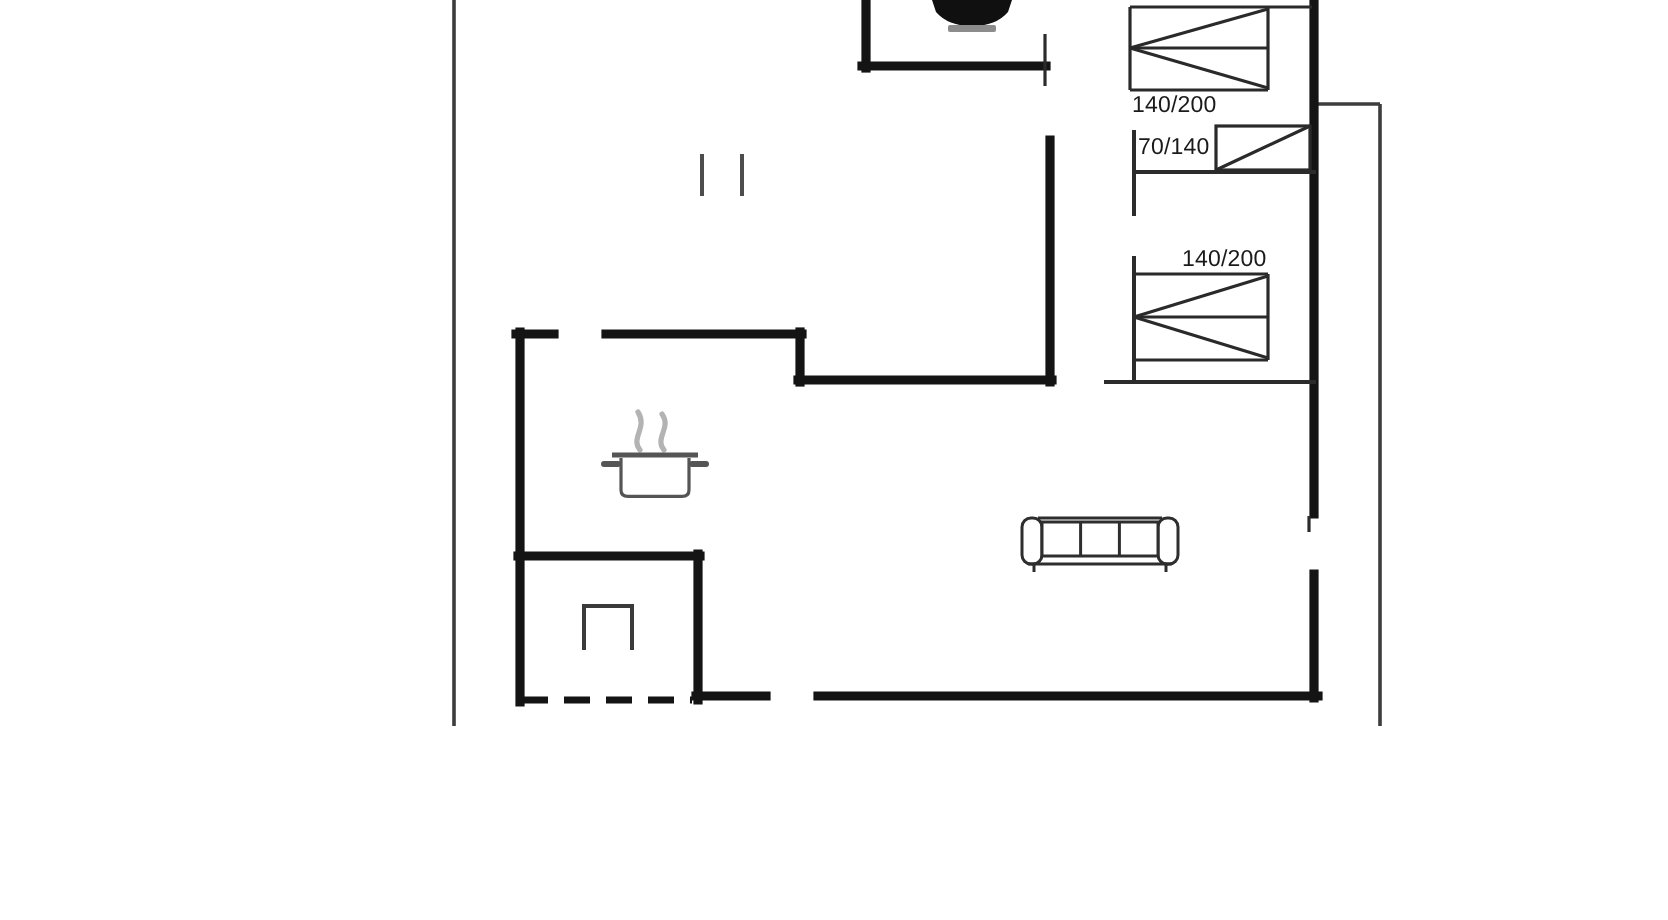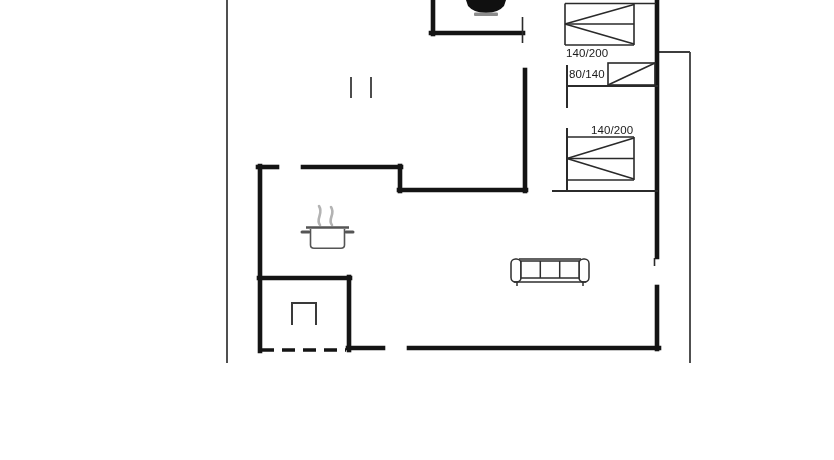--- a/index.html
+++ b/index.html
@@ -118,16 +118,16 @@
       <rect x="521" y="261" width="58" height="17"></rect>
       <line x1="540.3" y1="261" x2="540.3" y2="278"></line>
       <line x1="559.7" y1="261" x2="559.7" y2="278"></line>
       <line x1="514" y1="282" x2="586" y2="282"></line>
       <line x1="517" y1="282" x2="517" y2="286"></line>
       <line x1="583" y1="282" x2="583" y2="286"></line>
     </g>
   </svg>
 
   <div class="lbl lbl-bed-top">140/200</div>
-  <div class="lbl lbl-bed-small">80/140</div>
+  <div class="lbl lbl-bed-small">70/140</div>
   <div class="lbl lbl-bed-lower">140/200</div>
 
 </div>
 
 </body></html>

